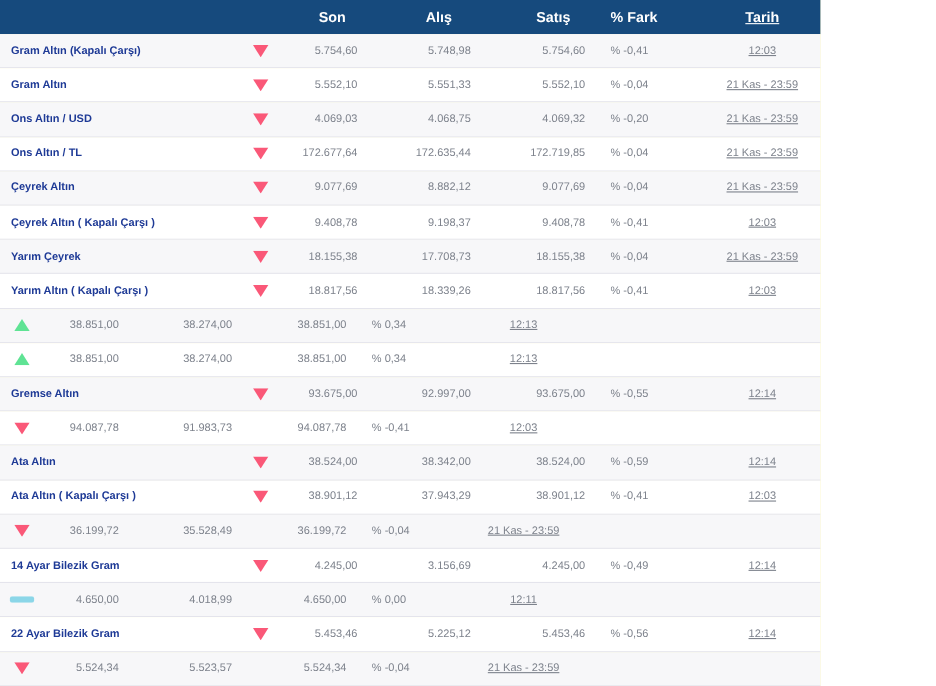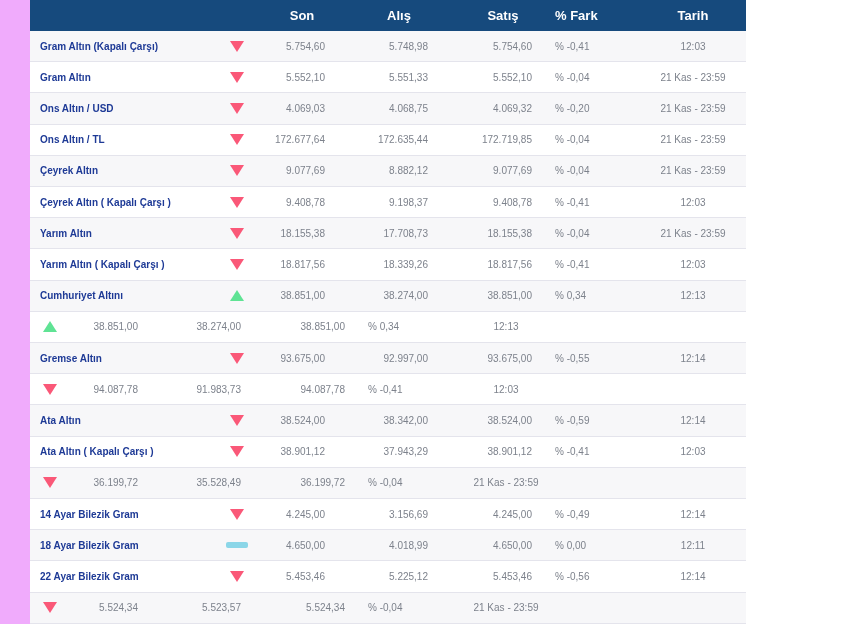--- a/index.html
+++ b/index.html
@@ -5,22 +5,21 @@
   * { margin: 0; padding: 0; box-sizing: border-box; }
   html, body { background: #fff; }
   body { font-family: "Liberation Sans", "DejaVu Sans", sans-serif; }
 
   .gold-table {
     width: 746px;
     height: 624px;
     display: flex;
     flex-direction: column;
     overflow: hidden;
-    background: #f0abfc;
-    padding-left: 30px;
+    background: #fef9c3;
   }
 
   .hdr {
     height: 31px;
     flex: 0 0 31px;
     background: #164a7d;
     display: flex;
     align-items: center;
     color: #ffffff;
     font-weight: bold;
@@ -37,21 +36,21 @@
   }
   .row:nth-child(odd) { background: #f7f7f9; }
 
   .cell { overflow: hidden; white-space: nowrap; }
   .c-name  { flex: 1 1 auto; padding-left: 10px; text-align: left; }
   .c-arrow { flex: 0 0 40px; display: flex; justify-content: center; align-items: center; }
   .c-son   { flex: 0 0 90px;  text-align: right;  padding-right: 22px; }
   .c-alis  { flex: 0 0 104px; text-align: right;  padding-right: 23px; }
   .c-satis { flex: 0 0 104px; text-align: right;  padding-right: 23px; }
   .c-fark  { flex: 0 0 85px;  text-align: left; }
-  .c-tarih { flex: 0 0 106px; text-align: center; }
+  .c-tarih { flex: 0 0 106px; text-align: center; text-decoration: underline; }
 
   .hdr .c-son, .hdr .c-alis, .hdr .c-satis { text-align: center; padding-right: 0; }
 
   .row .c-name {
     color: #1e3a96;
     font-weight: bold;
     cursor: pointer;
   }
   .row .c-son, .row .c-alis, .row .c-satis,
   .row .c-fark, .row .c-tarih { color: #7d828c; }
@@ -157,21 +156,21 @@
           <span class="tri tri-down"></span>
         </div>
     <div class="cell c-son">9.408,78</div>
     <div class="cell c-alis">9.198,37</div>
     <div class="cell c-satis">9.408,78</div>
     <div class="cell c-fark">% -0,41</div>
     <div class="cell c-tarih">12:03</div>
   </div>
 
   <div class="row">
-    <div class="cell c-name">Yarım Altın</div>
+    <div class="cell c-name">Yarım Çeyrek</div>
     <div class="cell c-arrow">
           <span class="tri tri-down"></span>
         </div>
     <div class="cell c-son">18.155,38</div>
     <div class="cell c-alis">17.708,73</div>
     <div class="cell c-satis">18.155,38</div>
     <div class="cell c-fark">% -0,04</div>
     <div class="cell c-tarih">21 Kas - 23:59</div>
   </div>
 
@@ -181,21 +180,20 @@
           <span class="tri tri-down"></span>
         </div>
     <div class="cell c-son">18.817,56</div>
     <div class="cell c-alis">18.339,26</div>
     <div class="cell c-satis">18.817,56</div>
     <div class="cell c-fark">% -0,41</div>
     <div class="cell c-tarih">12:03</div>
   </div>
 
   <div class="row">
-    <div class="cell c-name">Cumhuriyet Altını</div>
     <div class="cell c-arrow">
           <span class="tri tri-up"></span>
         </div>
     <div class="cell c-son">38.851,00</div>
     <div class="cell c-alis">38.274,00</div>
     <div class="cell c-satis">38.851,00</div>
     <div class="cell c-fark">% 0,34</div>
     <div class="cell c-tarih">12:13</div>
   </div>
 
@@ -274,21 +272,20 @@
           <span class="tri tri-down"></span>
         </div>
     <div class="cell c-son">4.245,00</div>
     <div class="cell c-alis">3.156,69</div>
     <div class="cell c-satis">4.245,00</div>
     <div class="cell c-fark">% -0,49</div>
     <div class="cell c-tarih">12:14</div>
   </div>
 
   <div class="row">
-    <div class="cell c-name">18 Ayar Bilezik Gram</div>
     <div class="cell c-arrow">
           <span class="dash-flat"></span>
         </div>
     <div class="cell c-son">4.650,00</div>
     <div class="cell c-alis">4.018,99</div>
     <div class="cell c-satis">4.650,00</div>
     <div class="cell c-fark">% 0,00</div>
     <div class="cell c-tarih">12:11</div>
   </div>
 

